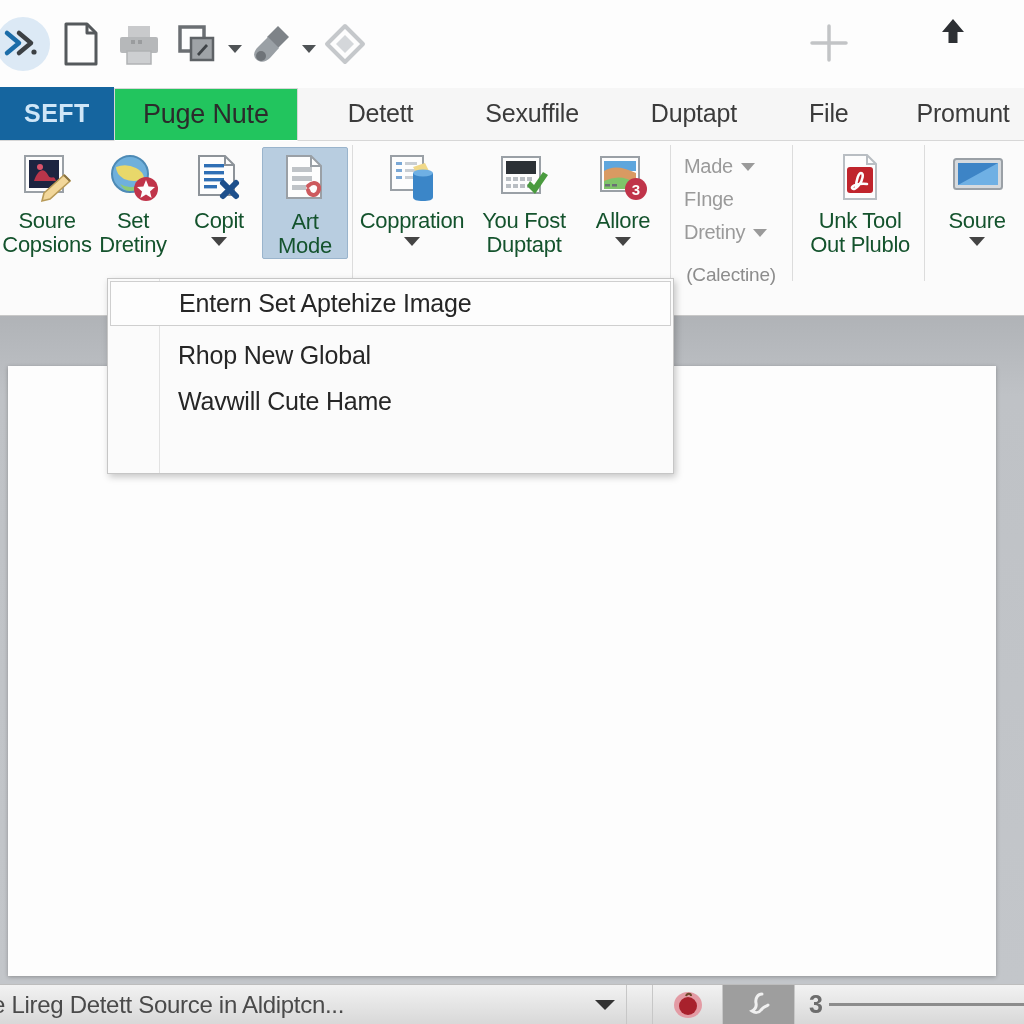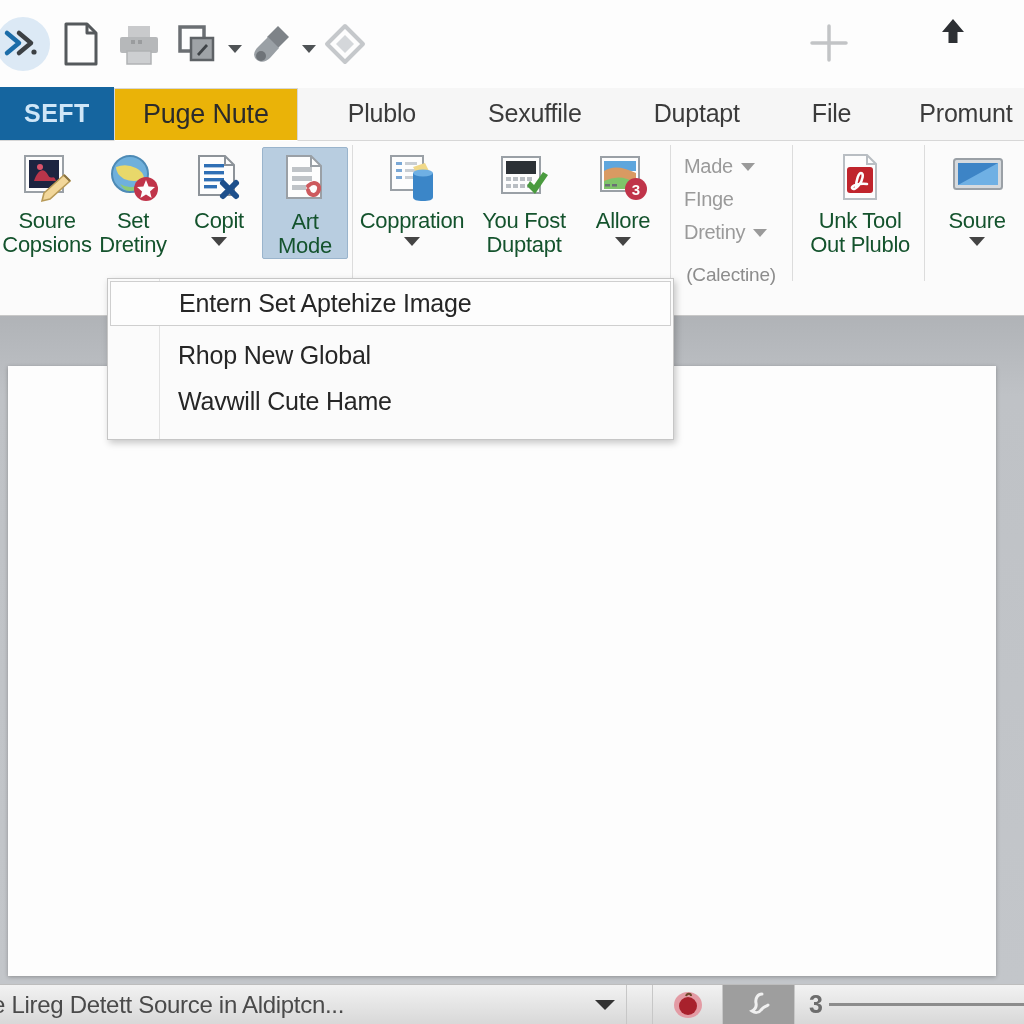--- a/index.html
+++ b/index.html
@@ -95,21 +95,21 @@
     background: #15659f;
     color: #cfe6f7;
     font-weight: bold;
     font-size: 25px;
     height: 53px;
     padding: 0 24px;
     letter-spacing: 0.5px;
   }
 
   .tab.active {
-    background: #eab308;
+    background: #22c55e;
     border: 1px solid #d7d7d7;
     border-bottom: 1px solid #ffffff;
     margin-bottom: -1px;
     font-size: 27px;
     color: #2b2b2b;
     padding: 0 28px;
     z-index: 3;
   }
 
   
@@ -212,21 +212,21 @@
     text-align: center;
     font-size: 19px;
     color: #8c8c8c;
     letter-spacing: -0.2px;
   }
 
   
   .dropdown {
     position: absolute;
     left: 107px; top: 278px;
-    width: 567px; height: 162px;
+    width: 567px; height: 196px;
     background: #fbfbfb;
     border: 1px solid #c6c6c6;
     box-shadow: 2px 3px 7px rgba(0,0,0,0.22);
     z-index: 40;
   }
   .dd-gutter {
     position: absolute;
     left: 0; top: 0;
     width: 52px; height: 100%;
     background: #fbfbfb;
@@ -384,21 +384,21 @@
     <div class="up-icon">
       <svg width="46" height="46" viewBox="0 0 46 46">
         <path d="M23 9 L34 22 H27.5 V33 H18.5 V22 H12 Z" fill="#2d3034"></path>
       </svg>
     </div>
   </div>
 
   <div class="tabstrip">
     <div class="tab file-tab">SEFT</div>
     <div class="tab active">Puge Nute</div>
-    <div class="tab" style="margin-left:28px;">Plublo</div>
+    <div class="tab" style="margin-left:28px;">Detett</div>
     <div class="tab" style="margin-left:28px;">Sexuffile</div>
     <div class="tab" style="margin-left:28px;">Duptapt</div>
     <div class="tab" style="margin-left:28px;">File</div>
     <div class="tab" style="margin-left:24px;">Promunt</div>
   </div>
 
   <div class="ribbon">
     <div class="ribbon-groups">
 
       <div class="rgroup" style="width:355px;">

